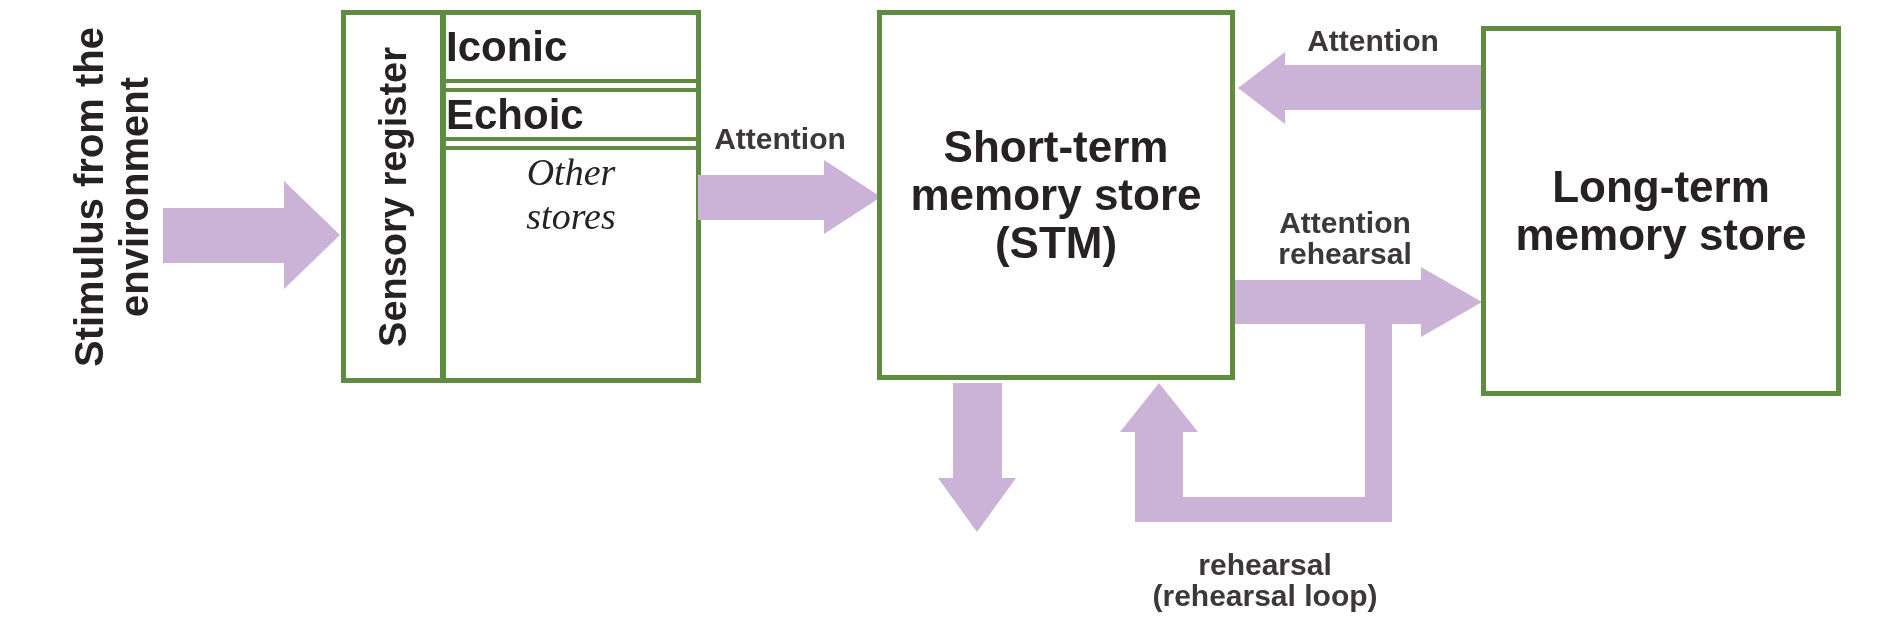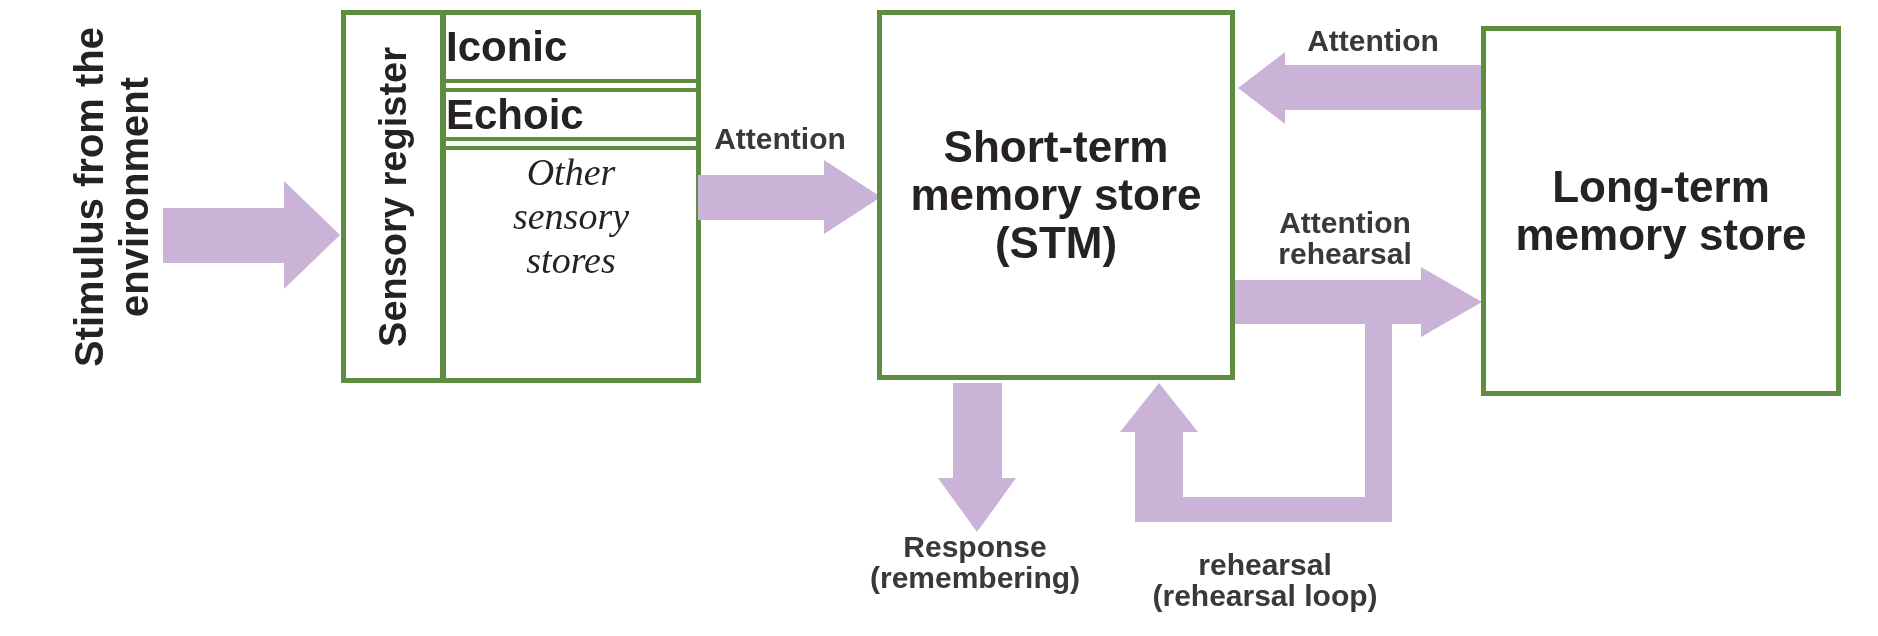--- a/index.html
+++ b/index.html
@@ -117,21 +117,20 @@
     </div>
     <div id="sensory-cells">
       <div class="scell" id="cell-iconic">
         <span>Iconic</span>
       </div>
       <div class="scell" id="cell-echoic">
         <span>Echoic</span>
       </div>
       <div class="scell" id="cell-other">
         <div>Other</div>
-        <div>sensory</div>
         <div>stores</div>
       </div>
     </div>
   </div>
 
   <div class="flabel" id="lbl-attention">Attention</div>
   <div>
     <div class="abody" id="arr-attention-body"></div>
     <div class="ahead" id="arr-attention-head"></div>
   </div>
@@ -163,24 +162,20 @@
     <div class="boxtitle">
       <div>Long-term</div>
       <div>memory store</div>
     </div>
   </div>
 
   <div>
     <div class="abody" id="arr-response-body"></div>
     <div class="ahead" id="arr-response-head"></div>
   </div>
-  <div class="flabel" id="lbl-response">
-    <div>Response</div>
-    <div>(remembering)</div>
-  </div>
 
   <div>
     <div class="abody" id="loop-vbar"></div>
     <div class="abody" id="loop-hbar"></div>
     <div class="abody" id="arr-maint-body"></div>
     <div class="ahead" id="arr-maint-head"></div>
   </div>
   <div class="flabel" id="lbl-maintenance">
     <div>rehearsal</div>
     <div>(rehearsal loop)</div>

